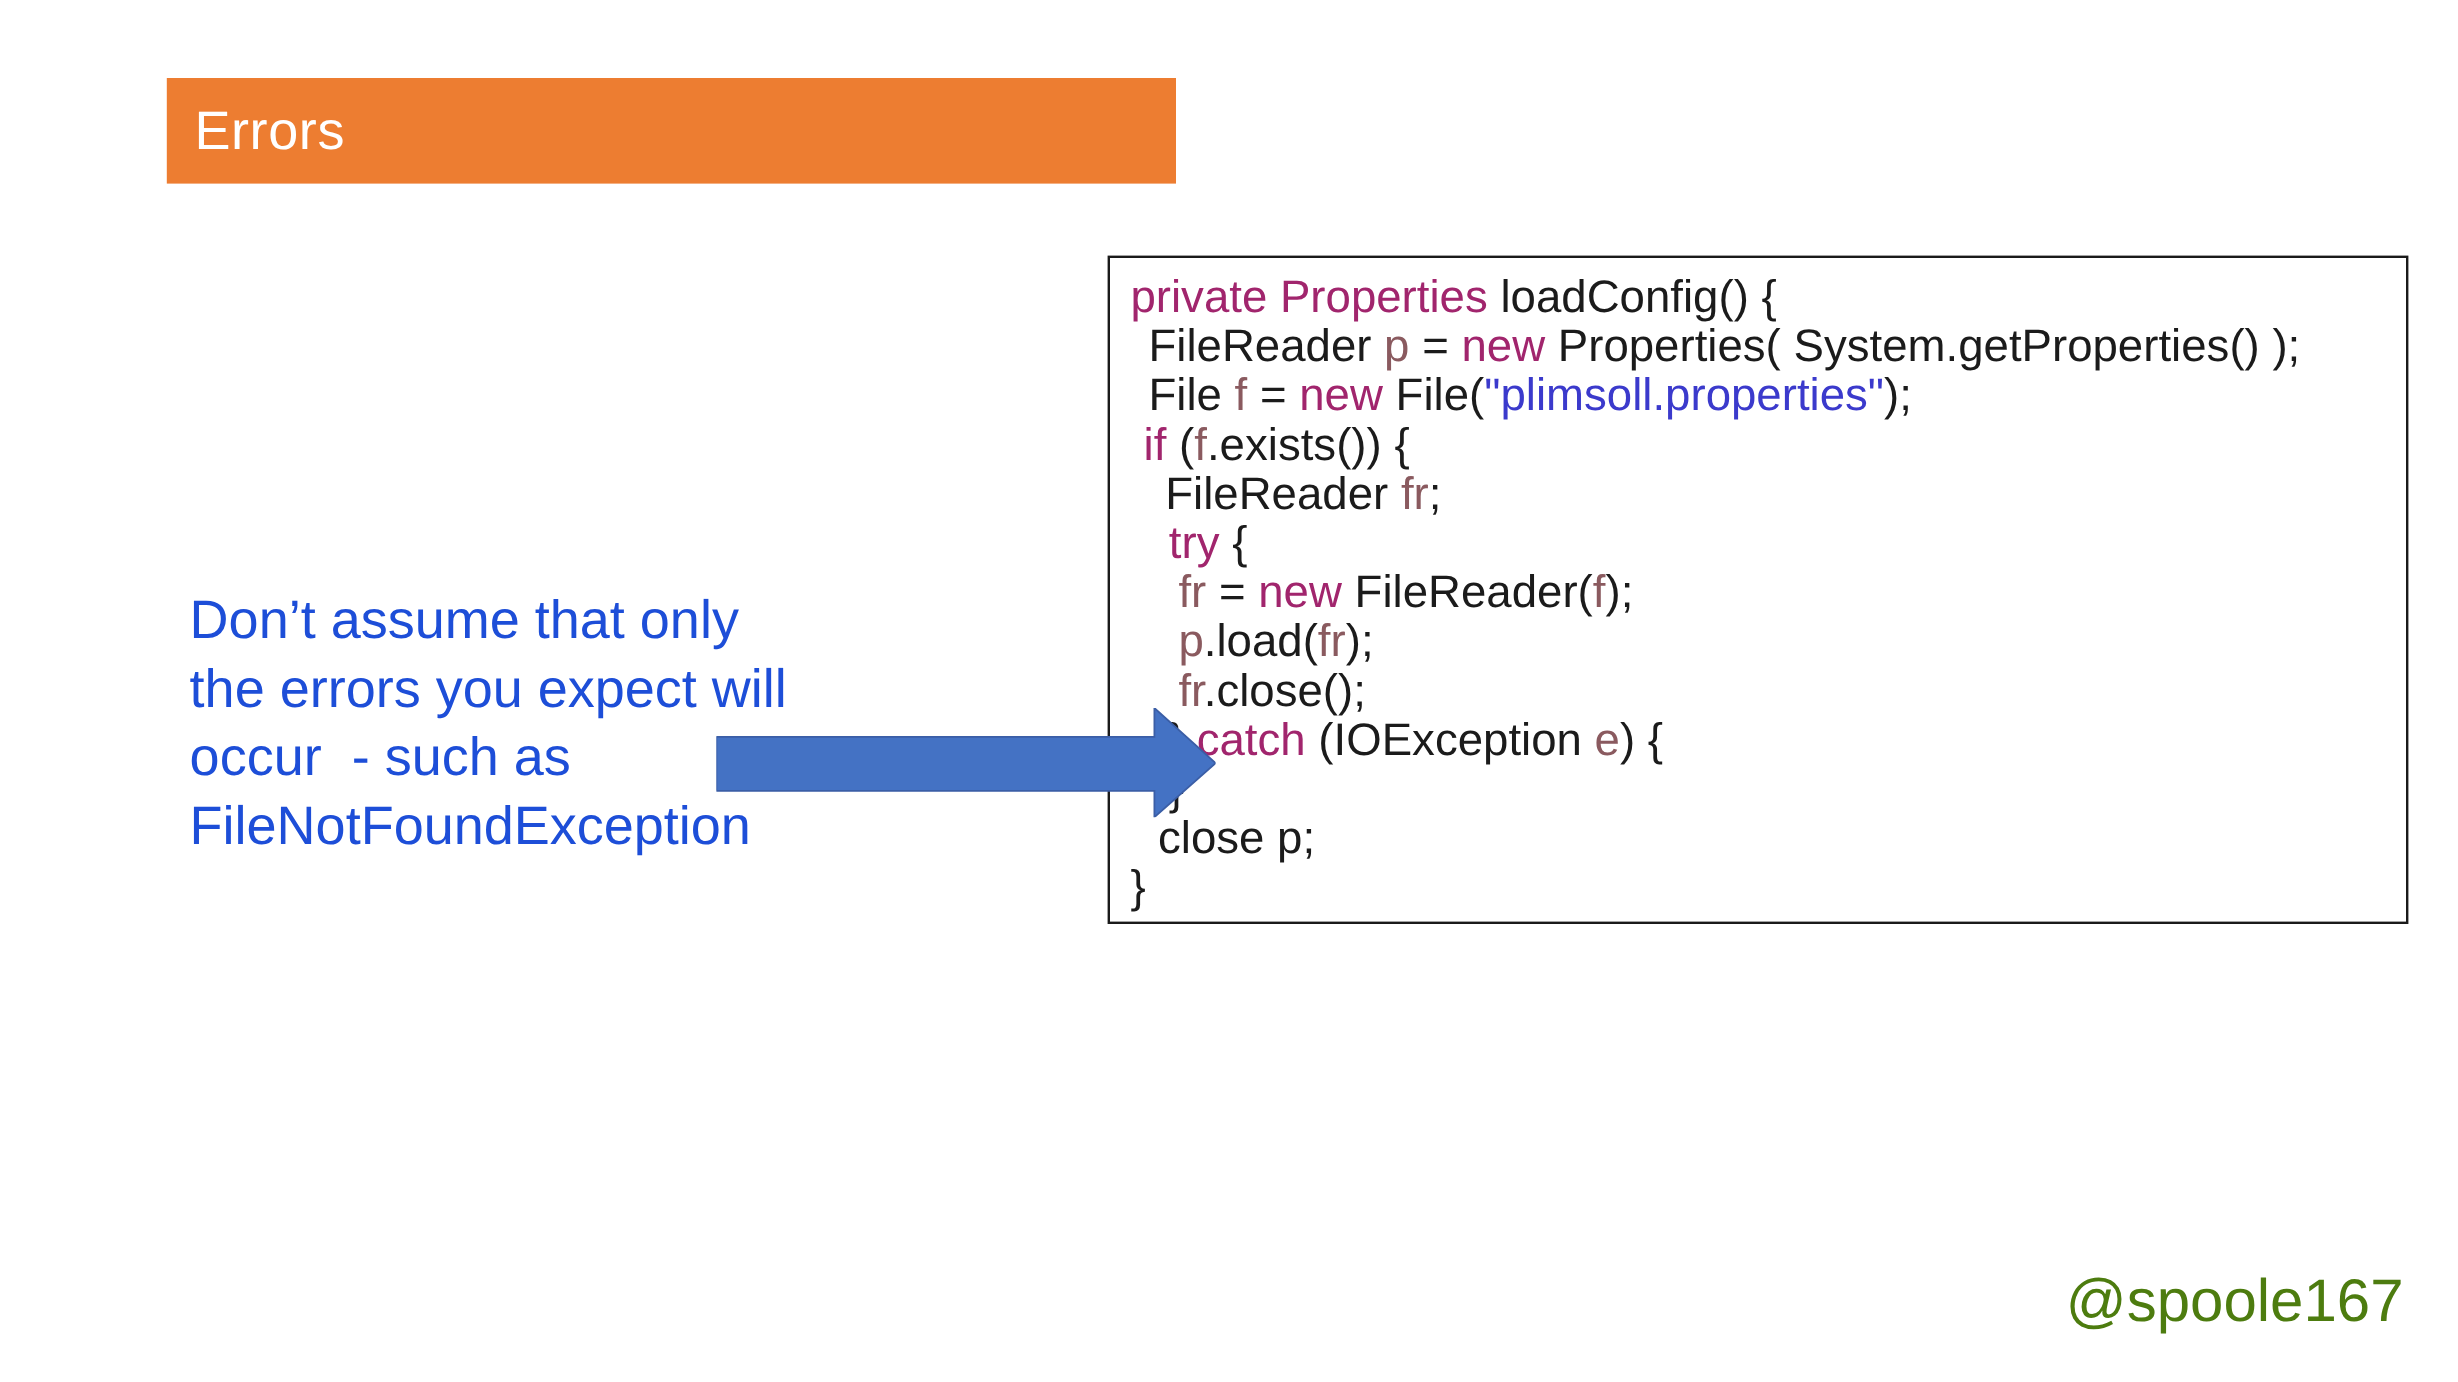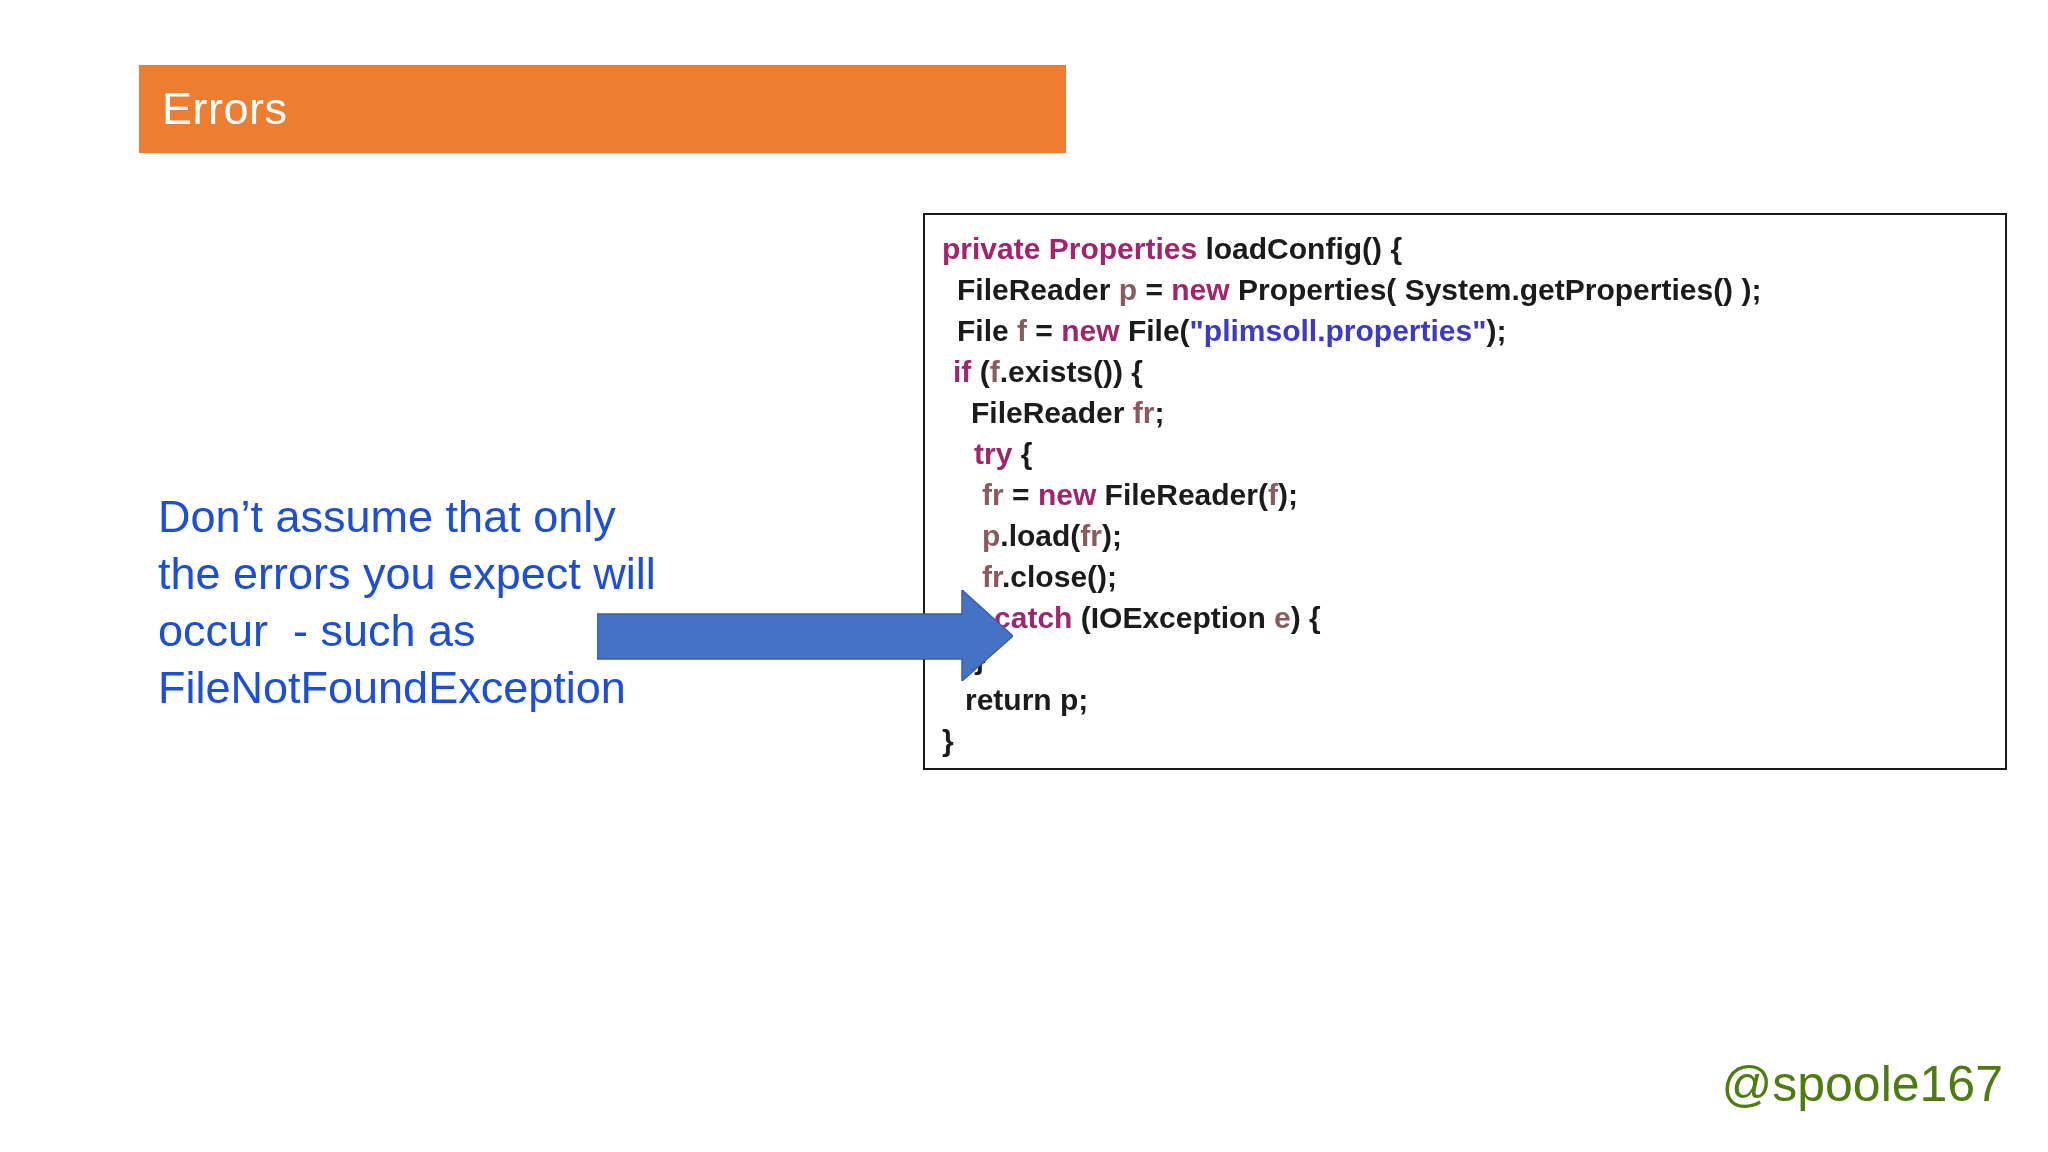--- a/index.html
+++ b/index.html
@@ -8,21 +8,21 @@
     width: 2048px;
     height: 1152px;
     background: #ffffff;
     overflow: hidden;
     font-family: "Liberation Sans", sans-serif;
     color: #1b1b1b;
   }
   .title-bar {
     position: absolute;
     left: 139px; top: 65px;
-    width: 927px; height: 88px;
+    width: 841px; height: 88px;
     display: flex;
     align-items: center;
     box-sizing: border-box;
     padding-left: 23px;
   }
   .title-bar span {
     font-size: 45px;
     letter-spacing: 0.5px;
   }
   .message {
@@ -37,24 +37,23 @@
     position: absolute;
     left: 923px; top: 213px;
     width: 1084px; height: 557px;
     box-sizing: border-box;
     border: 2px solid #1a1a1a;
     background: #ffffff;
     padding-top: 13px;
     z-index: 1;
   }
   .code-line {
-    font-size: 30px;
+    font-size: 38px;
     line-height: 41px;
     white-space: pre;
-    font-weight: bold;
   }
   .arrow-svg {
     position: absolute;
     left: 597px; top: 590px;
     width: 416px; height: 91px;
     z-index: 2;
   }
   .handle {
     position: absolute;
     top: 1055px;
@@ -86,21 +85,21 @@
         <div class="code-line" style="padding-left: 32px;"><span style="color: rgb(27, 27, 27);">FileReader </span><span style="color: rgb(138, 90, 95);">p</span><span style="color: rgb(27, 27, 27);"> = </span><span style="color: rgb(161, 37, 109);">new</span><span style="color: rgb(27, 27, 27);"> Properties( System.getProperties() );</span></div>
         <div class="code-line" style="padding-left: 32px;"><span style="color: rgb(27, 27, 27);">File </span><span style="color: rgb(138, 90, 95);">f</span><span style="color: rgb(27, 27, 27);"> = </span><span style="color: rgb(161, 37, 109);">new</span><span style="color: rgb(27, 27, 27);"> File(</span><span style="color: rgb(59, 58, 204);">"plimsoll.properties"</span><span style="color: rgb(27, 27, 27);">);</span></div>
         <div class="code-line" style="padding-left: 28px;"><span style="color: rgb(161, 37, 109);">if</span><span style="color: rgb(27, 27, 27);"> (</span><span style="color: rgb(138, 90, 95);">f</span><span style="color: rgb(27, 27, 27);">.exists()) {</span></div>
         <div class="code-line" style="padding-left: 46px;"><span style="color: rgb(27, 27, 27);">FileReader </span><span style="color: rgb(138, 90, 95);">fr</span><span style="color: rgb(27, 27, 27);">;</span></div>
         <div class="code-line" style="padding-left: 49px;"><span style="color: rgb(161, 37, 109);">try</span><span style="color: rgb(27, 27, 27);"> {</span></div>
         <div class="code-line" style="padding-left: 57px;"><span style="color: rgb(138, 90, 95);">fr</span><span style="color: rgb(27, 27, 27);"> = </span><span style="color: rgb(161, 37, 109);">new</span><span style="color: rgb(27, 27, 27);"> FileReader(</span><span style="color: rgb(138, 90, 95);">f</span><span style="color: rgb(27, 27, 27);">);</span></div>
         <div class="code-line" style="padding-left: 57px;"><span style="color: rgb(138, 90, 95);">p</span><span style="color: rgb(27, 27, 27);">.load(</span><span style="color: rgb(138, 90, 95);">fr</span><span style="color: rgb(27, 27, 27);">);</span></div>
         <div class="code-line" style="padding-left: 57px;"><span style="color: rgb(138, 90, 95);">fr</span><span style="color: rgb(27, 27, 27);">.close();</span></div>
         <div class="code-line" style="padding-left: 49px;"><span style="color: rgb(27, 27, 27);">} </span><span style="color: rgb(161, 37, 109);">catch</span><span style="color: rgb(27, 27, 27);"> (IOException </span><span style="color: rgb(138, 90, 95);">e</span><span style="color: rgb(27, 27, 27);">) {</span></div>
         <div class="code-line" style="padding-left: 49px;"><span style="color: rgb(27, 27, 27);">}</span></div>
-        <div class="code-line" style="padding-left: 40px;"><span style="color: rgb(27, 27, 27);">return p;</span></div>
+        <div class="code-line" style="padding-left: 40px;"><span style="color: rgb(27, 27, 27);">close p;</span></div>
         <div class="code-line" style="padding-left: 17px;"><span style="color: rgb(27, 27, 27);">}</span></div>
       </div>
   </div>
 
   <svg class="arrow-svg" viewBox="0 0 416 91" xmlns="http://www.w3.org/2000/svg">
     <polygon id="arrow-poly" points="0,24 365,24 365,0 416,46 365,91 365,69 0,69" stroke-width="1.5" fill="#4472C4" stroke="#3B5EA6"></polygon>
   </svg>
 
   <div class="handle">@spoole167</div>
 

